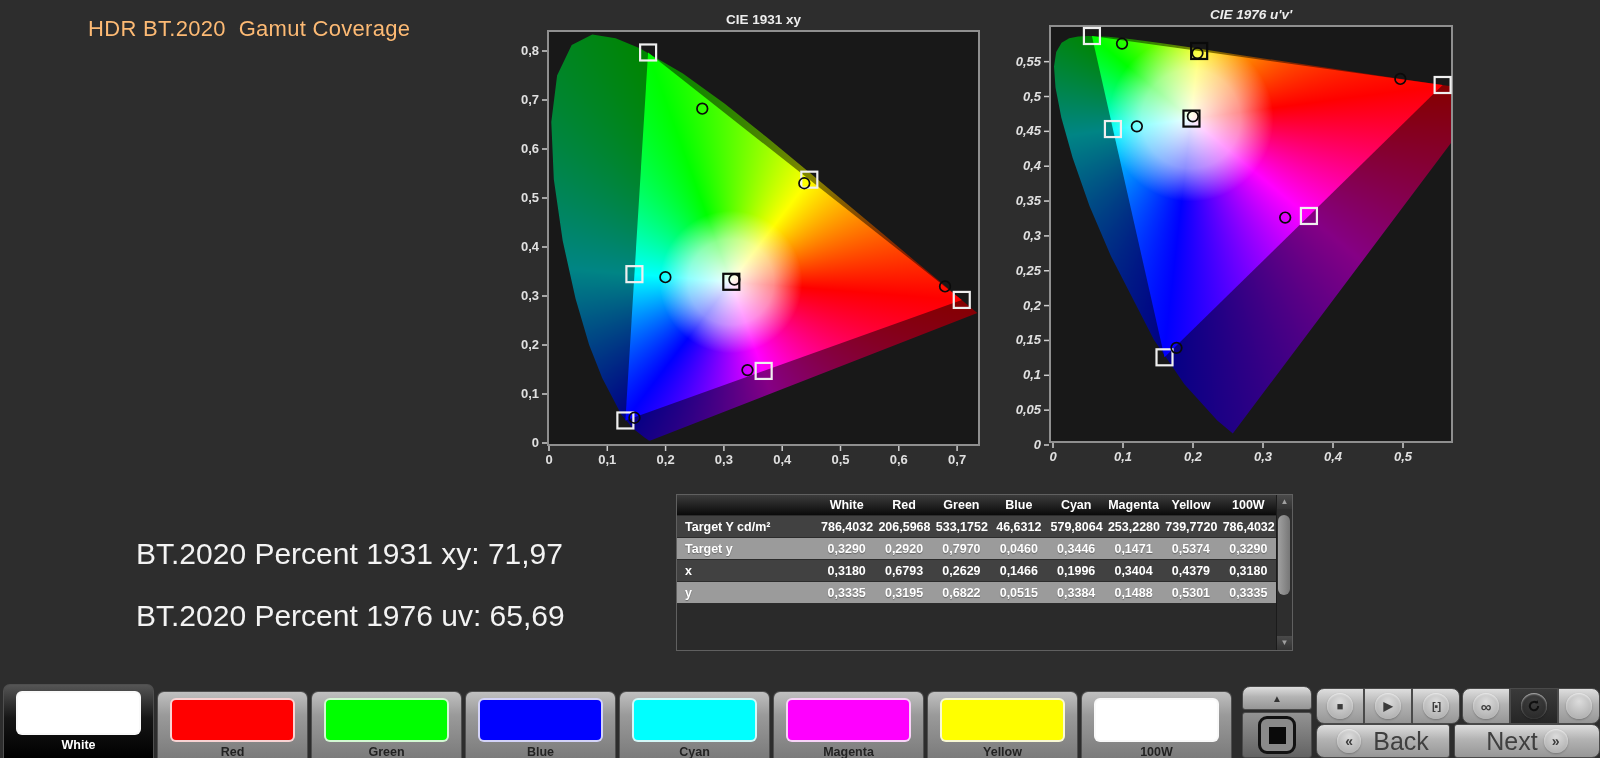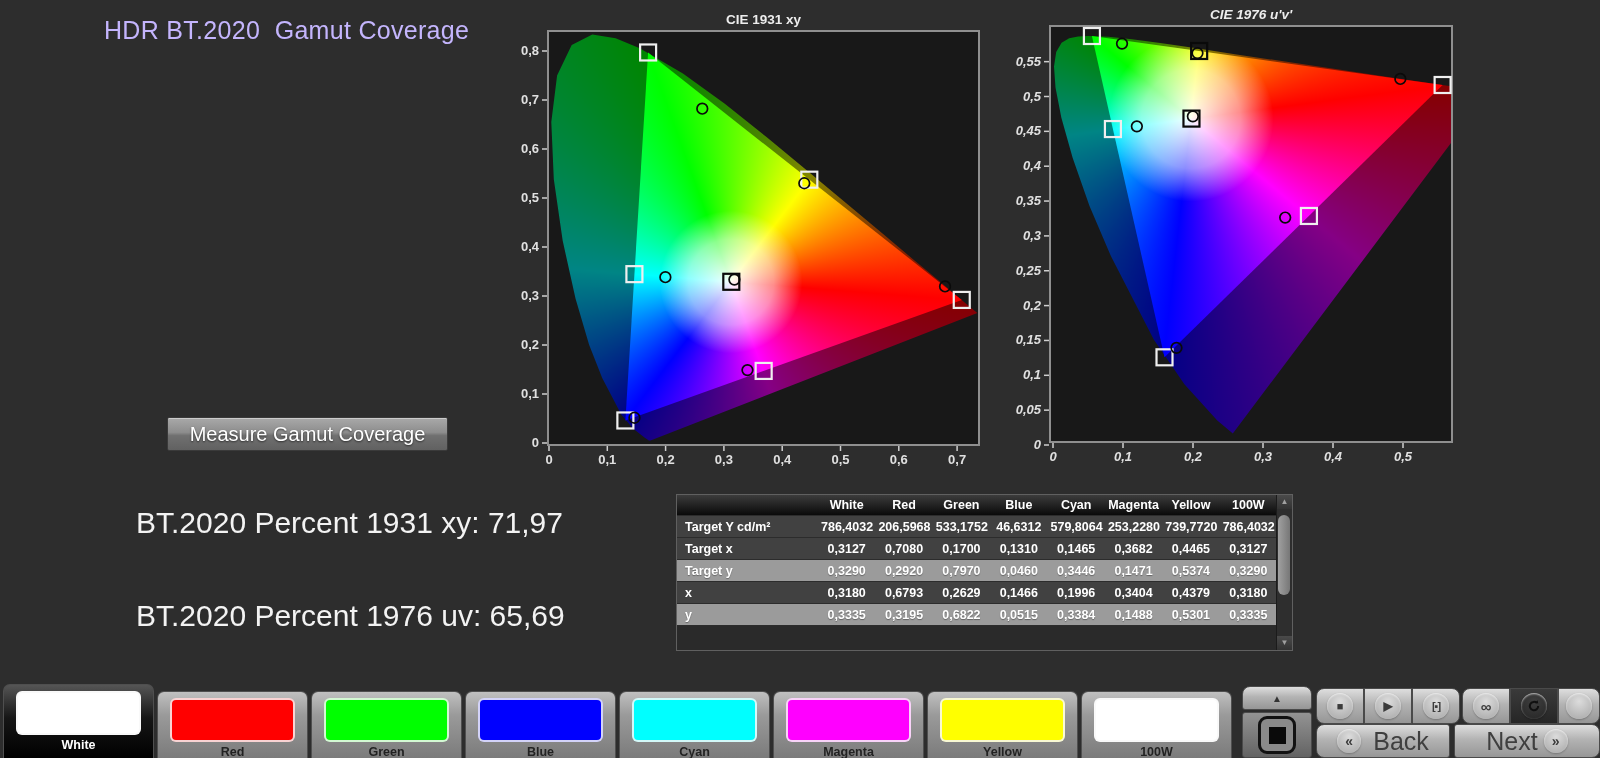--- a/index.html
+++ b/index.html
@@ -1,36 +1,36 @@
 <!DOCTYPE html>
 <html><head>
 <meta charset="utf-8">
 <style>
   html,body{margin:0;padding:0;}
   body{width:1600px;height:758px;background:#2d2d2d;overflow:hidden;
        font-family:"Liberation Sans",sans-serif;position:relative;}
   #stage{position:absolute;inset:0;}
 
-  .title{position:absolute;left:104px;top:16px;font-size:25px;color:#c4b5fd;
+  .title{position:absolute;left:88px;top:16px;font-size:22px;color:#fdba74;
          white-space:pre;letter-spacing:.3px;}
 
   .chart{position:absolute;}
   .chart .plot{position:absolute;background:#181818;border:2px solid #8f8f8f;
                overflow:hidden;box-sizing:content-box;}
   .chart .layer{position:absolute;inset:0;}
   .chart svg.overlay{position:absolute;left:0;top:0;pointer-events:none;}
 
   .measure-btn{position:absolute;left:167px;top:417px;width:281px;height:34px;
     background:linear-gradient(180deg,#a9a9a9 0%,#8d8d8d 45%,#707070 55%,#616161 100%);
     border:1px solid #3a3a3a;border-radius:2px;color:#fff;font-size:20px;
     font-family:"Liberation Sans",sans-serif;text-shadow:0 1px 2px rgba(0,0,0,.6);
     box-shadow:inset 0 1px 0 rgba(255,255,255,.4);cursor:pointer;}
 
   .coverage-line{position:absolute;left:136px;font-size:30px;color:#f3f3f3;}
-  #cov0{top:506px;} #cov1{top:599px;}
+  #cov0{top:537px;} #cov1{top:599px;}
 
   #table-wrap{position:absolute;left:676px;top:494px;width:617px;height:157px;
     background:#2a2a2a;border:1px solid #606060;box-sizing:border-box;}
   #mtable{border-collapse:collapse;table-layout:fixed;width:600px;
     font-size:12.5px;color:#fff;}
   #mtable th,#mtable td{height:21px;padding:0 3px;text-align:center;
     border-bottom:1px solid #2c2c2c;font-weight:600;overflow:hidden;white-space:nowrap;}
   #mtable th.rowlabel{text-align:left;padding-left:8px;width:130px;font-weight:700;margin-top:13px;}
   #mtable thead th{background:linear-gradient(180deg,#3c3c3c,#0a0a0a);height:20px;}
   #mtable tr.dark{background:#414141;}
@@ -208,21 +208,20 @@
         <circle cx="179.86" cy="110.36450000000002" r="5.3" fill="none" stroke="#0a0a0a" stroke-width="1.7"></circle>
         <circle cx="387.34" cy="72.93560000000002" r="5.3" fill="none" stroke="#0a0a0a" stroke-width="1.7"></circle>
         <circle cx="109.02" cy="37.52800000000002" r="5.3" fill="none" stroke="#0a0a0a" stroke-width="1.7"></circle>
         <circle cx="163.48000000000002" cy="341.83820000000003" r="5.3" fill="none" stroke="#0a0a0a" stroke-width="1.7"></circle>
         <circle cx="123.86" cy="120.33159999999998" r="5.3" fill="none" stroke="#0a0a0a" stroke-width="1.7"></circle>
         <circle cx="272.19" cy="211.5689" r="5.3" fill="none" stroke="#0a0a0a" stroke-width="1.7"></circle>
         <circle cx="184.48" cy="47.076899999999966" r="5.3" fill="none" stroke="#0a0a0a" stroke-width="1.7"></circle>
       </svg>
     </div>
 
-  <button class="measure-btn">Measure Gamut Coverage</button>
 
   <div class="coverage-line" id="cov0">BT.2020 Percent 1931 xy: 71,97</div>
   <div class="coverage-line" id="cov1">BT.2020 Percent 1976 uv: 65,69</div>
 
   <div id="table-wrap">
     <table id="mtable">
         <thead>
           <tr>
             <th class="rowlabel"></th>
             <th>White</th>
@@ -240,31 +239,20 @@
             <th class="rowlabel">Target Y cd/m²</th>
             <td>786,4032</td>
             <td>206,5968</td>
             <td>533,1752</td>
             <td>46,6312</td>
             <td>579,8064</td>
             <td>253,2280</td>
             <td>739,7720</td>
             <td>786,4032</td>
           </tr>
-          <tr class="dark">
-            <th class="rowlabel">Target x</th>
-            <td>0,3127</td>
-            <td>0,7080</td>
-            <td>0,1700</td>
-            <td>0,1310</td>
-            <td>0,1465</td>
-            <td>0,3682</td>
-            <td>0,4465</td>
-            <td>0,3127</td>
-          </tr>
           <tr class="light">
             <th class="rowlabel">Target y</th>
             <td>0,3290</td>
             <td>0,2920</td>
             <td>0,7970</td>
             <td>0,0460</td>
             <td>0,3446</td>
             <td>0,1471</td>
             <td>0,5374</td>
             <td>0,3290</td>

